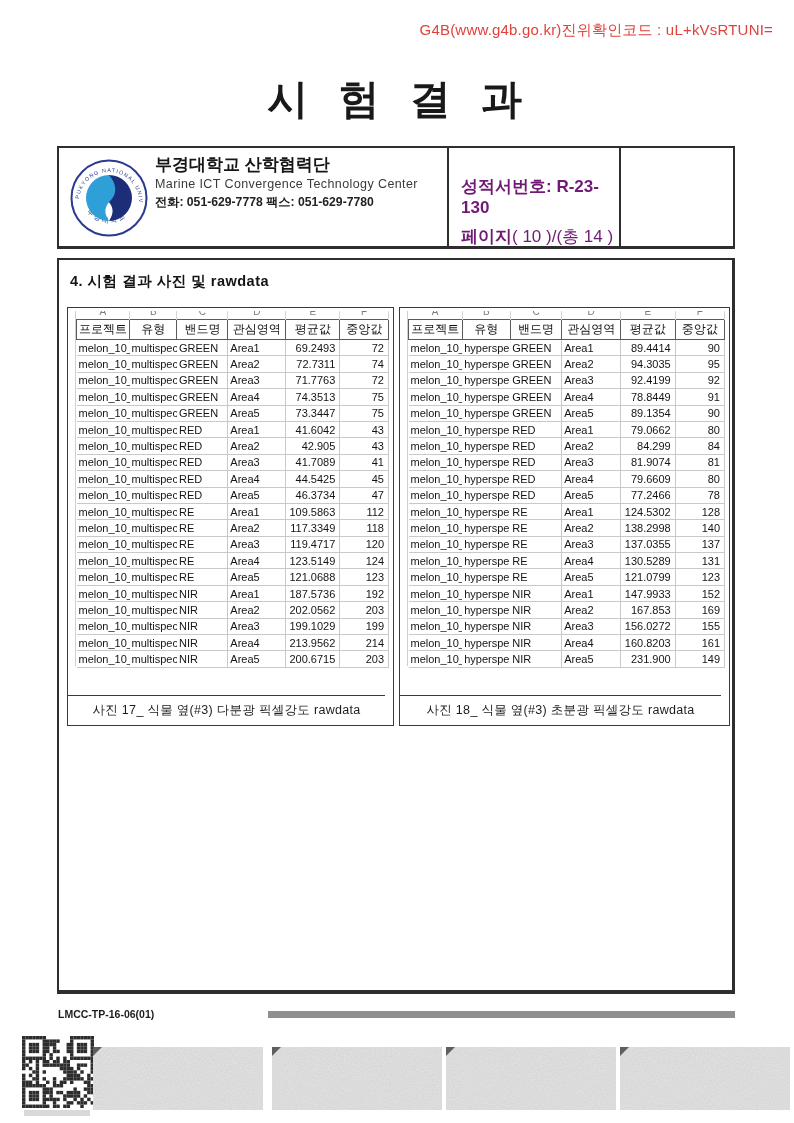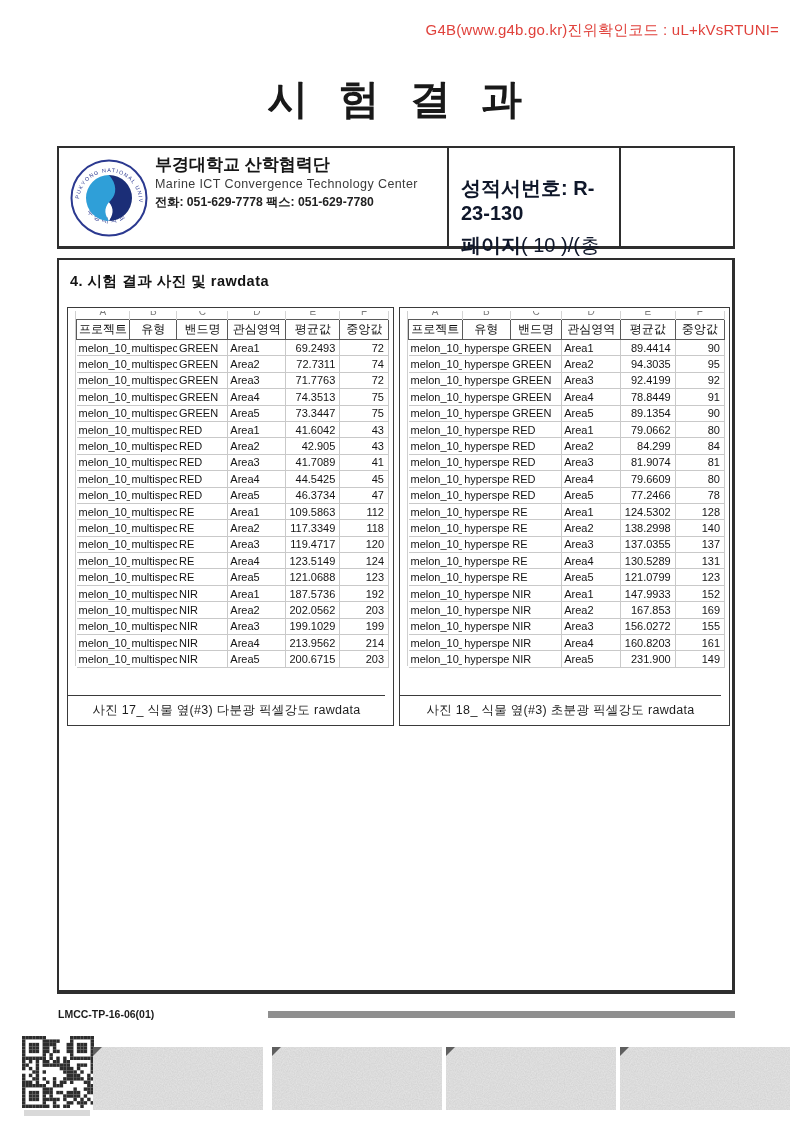--- a/index.html
+++ b/index.html
@@ -1,37 +1,37 @@
 <!DOCTYPE html>
 <html><head>
 <meta charset="utf-8">
 <style>
   html,body{margin:0;padding:0;background:#fff;}
   .page{position:relative;width:794px;height:1123px;background:#fff;overflow:hidden;
         font-family:"Liberation Sans","DejaVu Sans",sans-serif;color:#111;}
 
   
-  .g4b{position:absolute;top:21px;right:15px;font-size:15px;font-weight:400;color:#e0423c;letter-spacing:0.2px;}
+  .g4b{position:absolute;top:21px;right:21px;font-size:15px;font-weight:400;color:#e0423c;letter-spacing:0.2px;}
 
   
   .title{position:absolute;top:72px;left:0;width:100%;margin:0;text-align:center;
          font-size:41px;font-weight:700;color:#191919;letter-spacing:0.12em;word-spacing:0.22em;}
 
   
   .hdrbox{position:absolute;left:57px;top:146px;width:678px;height:103px;border:2px solid #2e2e2e;
           border-bottom-width:3px;display:flex;box-sizing:border-box;background:#fff;}
   .hdr-left{position:relative;width:388px;box-sizing:border-box;}
   .hdr-mid{position:relative;width:172px;border-left:2px solid #2e2e2e;box-sizing:border-box;padding:27px 0 0 12px;}
   .hdr-right{position:relative;flex:1;border-left:2px solid #2e2e2e;box-sizing:border-box;}
   .logo{position:absolute;left:10px;top:10px;width:80px;height:80px;}
   .org{position:absolute;left:96px;top:6px;width:292px;line-height:1.25;}
   .org-kr{font-size:17px;font-weight:800;color:#161616;line-height:1.3;}
   .org-en{font-size:12.5px;color:#3a3a3a;letter-spacing:0.4px;margin-top:1px;}
   .org-small{font-size:12.2px;font-weight:700;color:#222;margin-top:2px;}
-  .rep-line{font-size:20px;color:#0f172a;margin-bottom:7px;}
+  .rep-line{font-size:17px;color:#701a75;margin-bottom:7px;}
   .b{font-weight:800;}
 
   
   .mainframe{position:absolute;left:57px;top:258px;width:678px;height:736px;border:2px solid #2e2e2e;
              border-bottom-width:4px;border-right-width:3px;box-sizing:border-box;background:#fff;padding-left:44px;}
   .section-title{position:absolute;left:11px;top:12px;font-size:14.5px;font-weight:800;color:#141414;letter-spacing:0.5px;}
 
   
   .tbox{position:absolute;top:47px;height:419px;border:1.5px solid #3a3a3a;box-sizing:border-box;background:#fff;}
   .tbox0{left:8px;width:327px;}

